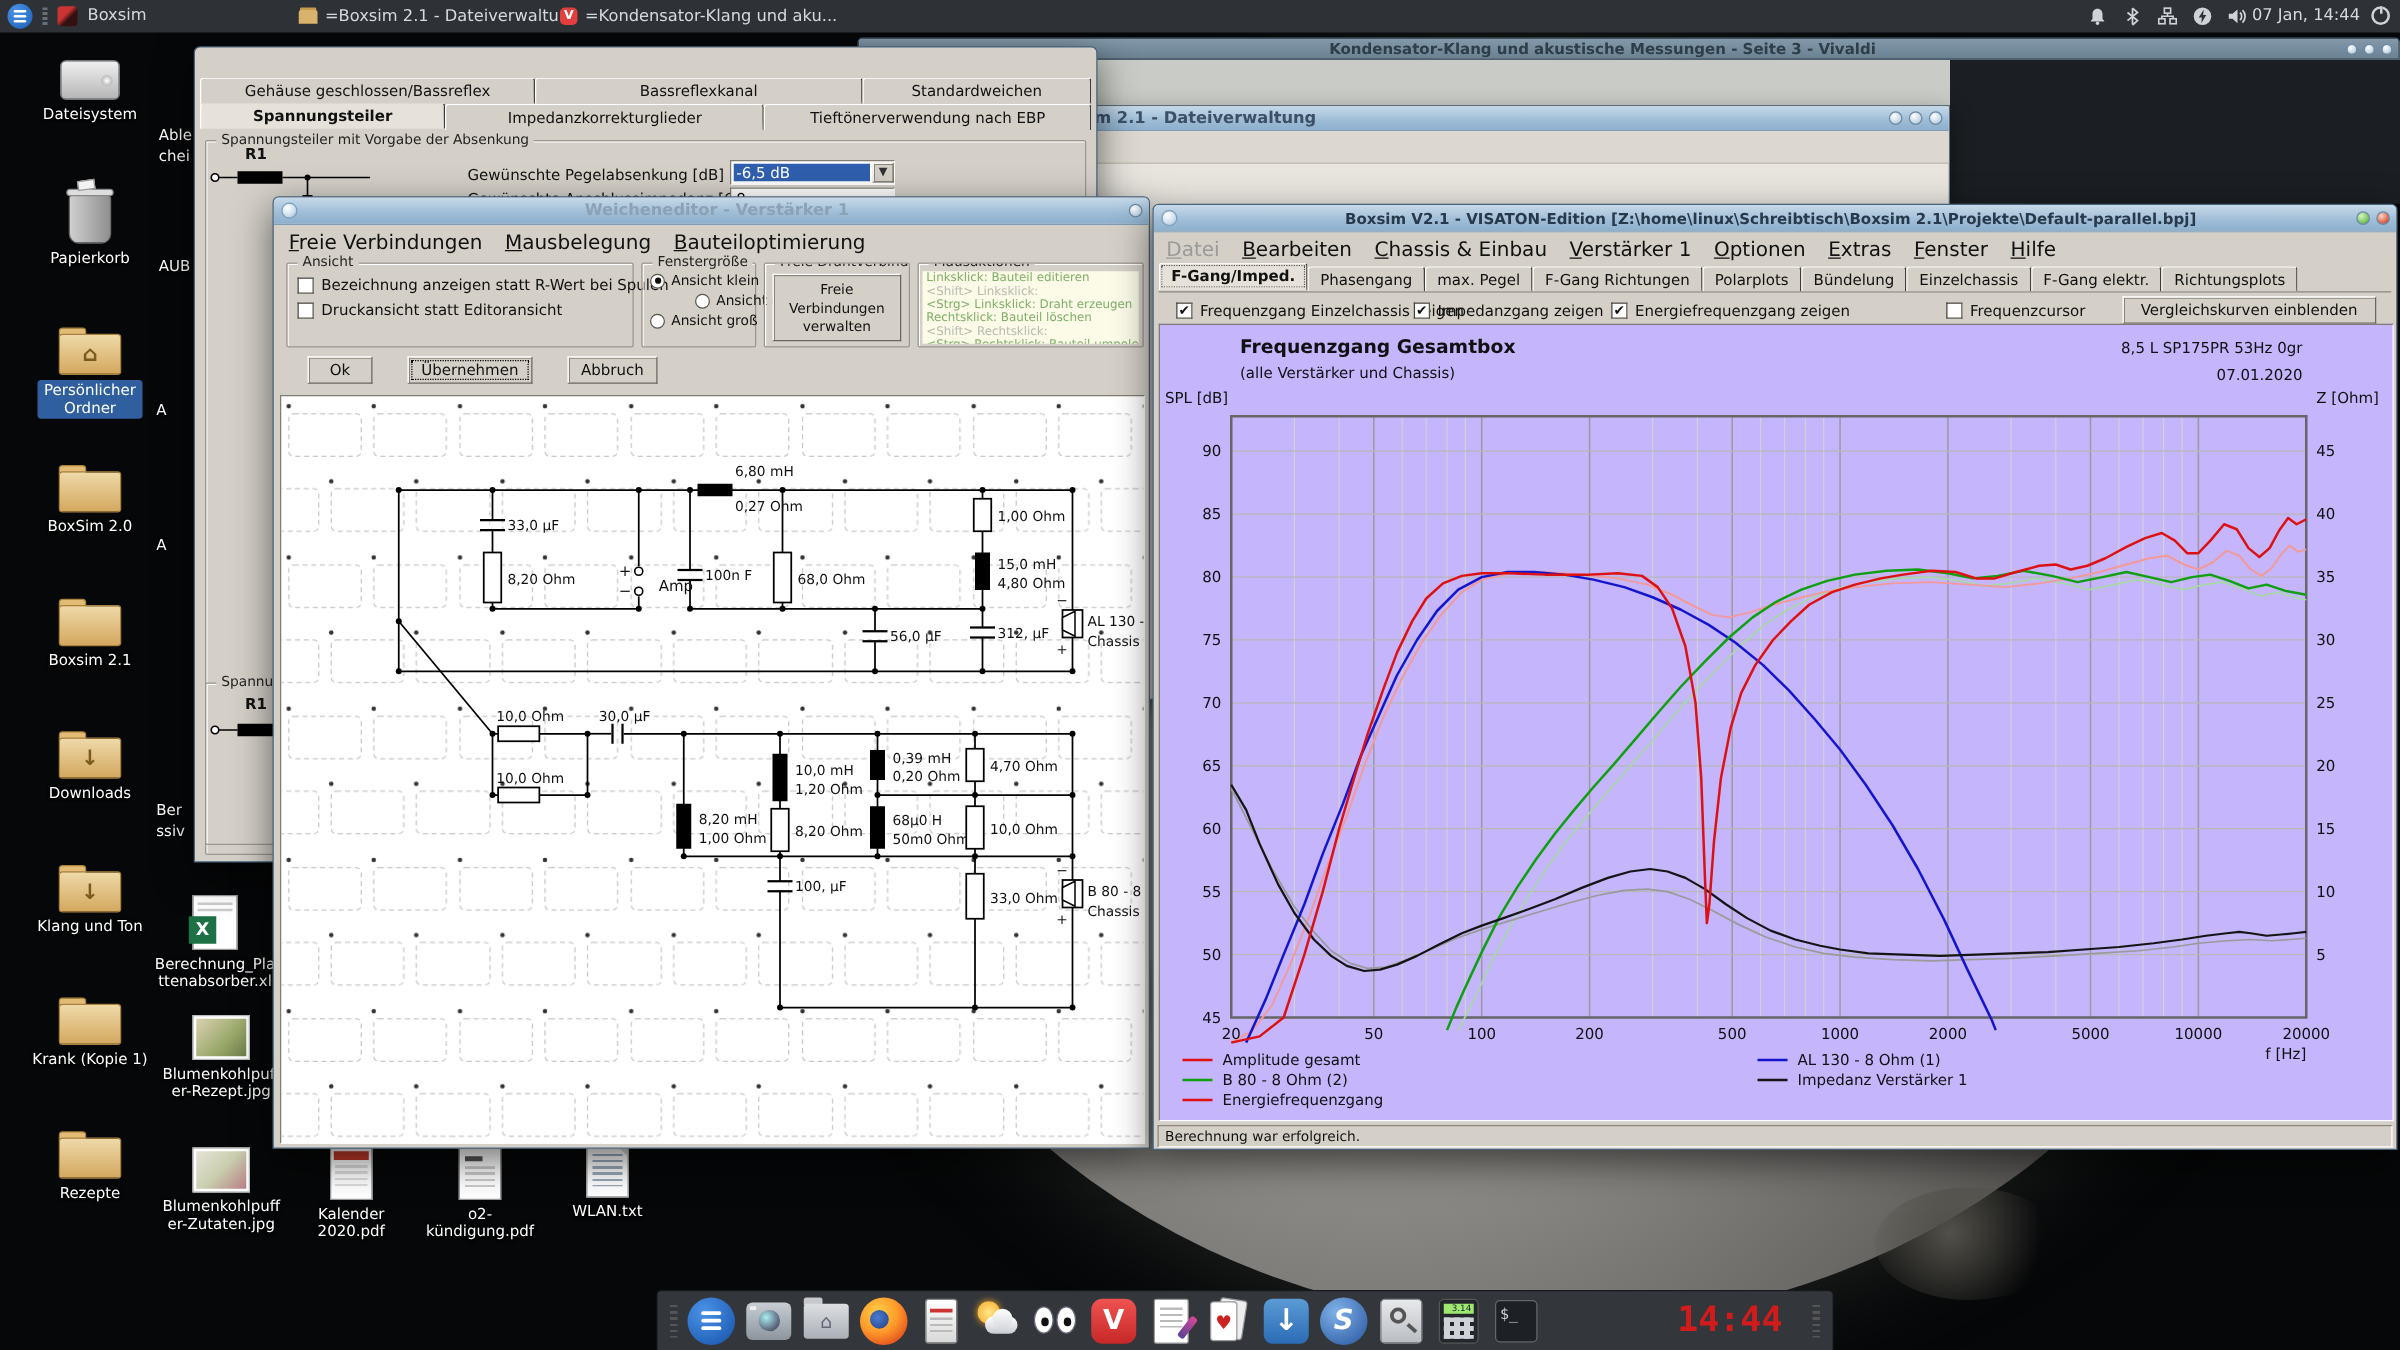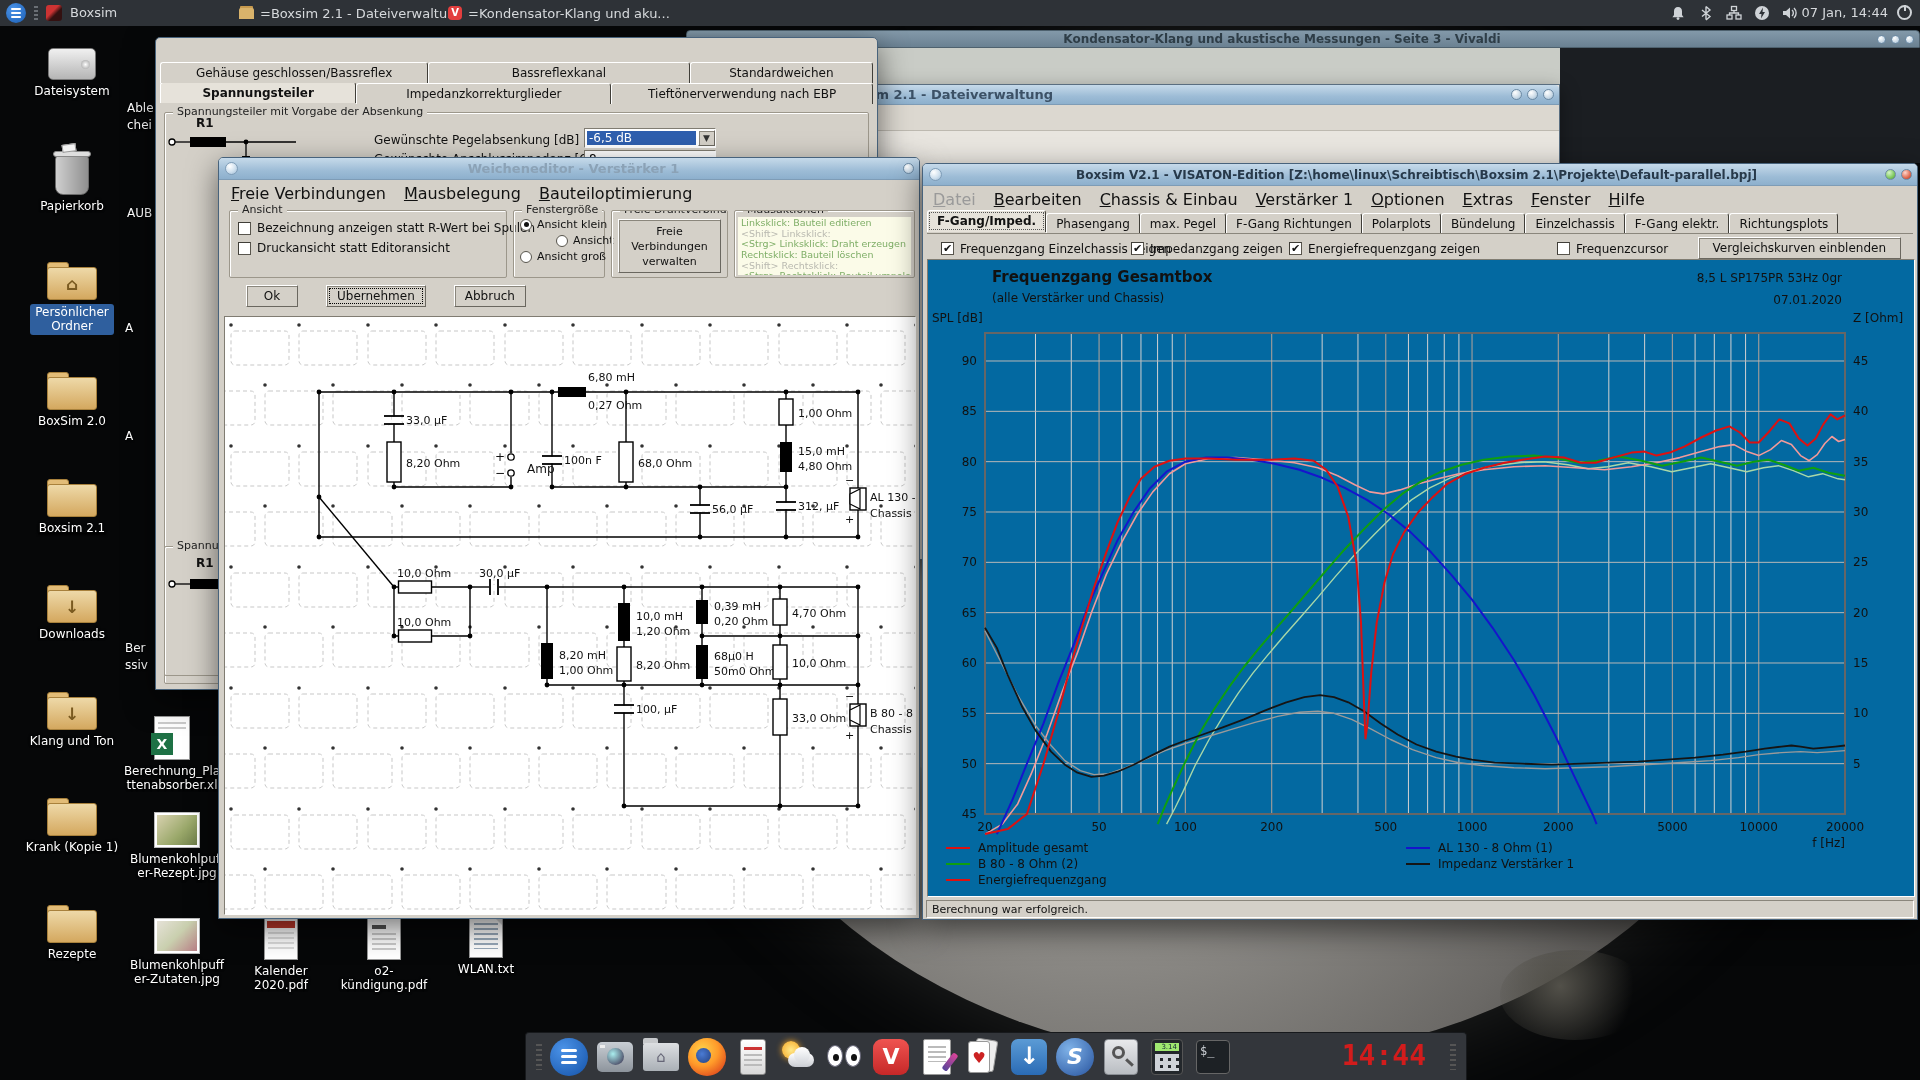--- a/index.html
+++ b/index.html
@@ -521,21 +521,21 @@
         <span class="lbl">Energiefrequenzgang zeigen</span>
       </label>
       <label style="position: absolute; left: 630px; display: flex; align-items: center; gap: 6px;">
         <span class="cbox"></span>
         <span class="lbl">Frequenzcursor</span>
       </label>
       <div class="btn3d" style="position: absolute; right: 12px; top: 1px; padding: 3px 14px;">Vergleichskurven einblenden</div>
     </div>
 
   <div class="a" style="left:4px;top:95px;width:988px;height:638px;
-    background:#0369a1;border:1px solid #807c72;border-bottom-color:#fff;border-right-color:#fff">
+    background:#c4b5fd;border:1px solid #807c72;border-bottom-color:#fff;border-right-color:#fff">
     <div class="a" style="left:64px;top:8px;font-size:15px;font-weight:bold;color:#111">Frequenzgang Gesamtbox</div>
     <div class="a" style="left:64px;top:31px;font-size:12px;color:#111">(alle Verstärker und Chassis)</div>
     <div class="a" style="right:72px;top:11px;font-size:12px;color:#111">8,5 L SP175PR 53Hz 0gr</div>
     <div class="a" style="right:72px;top:33px;font-size:12px;color:#111">07.01.2020</div>
     <svg id="chart-svg" width="988" height="638" style="position:absolute;left:0;top:0">
         <line x1="107.47949426262863" y1="73" x2="107.47949426262863" y2="554" stroke="#d2d2d2" stroke-width="1"></line>
         <line x1="143.2952654236746" y1="73" x2="143.2952654236746" y2="554" stroke="#d2d2d2" stroke-width="1"></line>
         <line x1="193.77475968630324" y1="73" x2="193.77475968630324" y2="554" stroke="#d2d2d2" stroke-width="1"></line>
         <line x1="212.9661727137457" y1="73" x2="212.9661727137457" y2="554" stroke="#d2d2d2" stroke-width="1"></line>
         <line x1="229.59053084734924" y1="73" x2="229.59053084734924" y2="554" stroke="#d2d2d2" stroke-width="1"></line>

